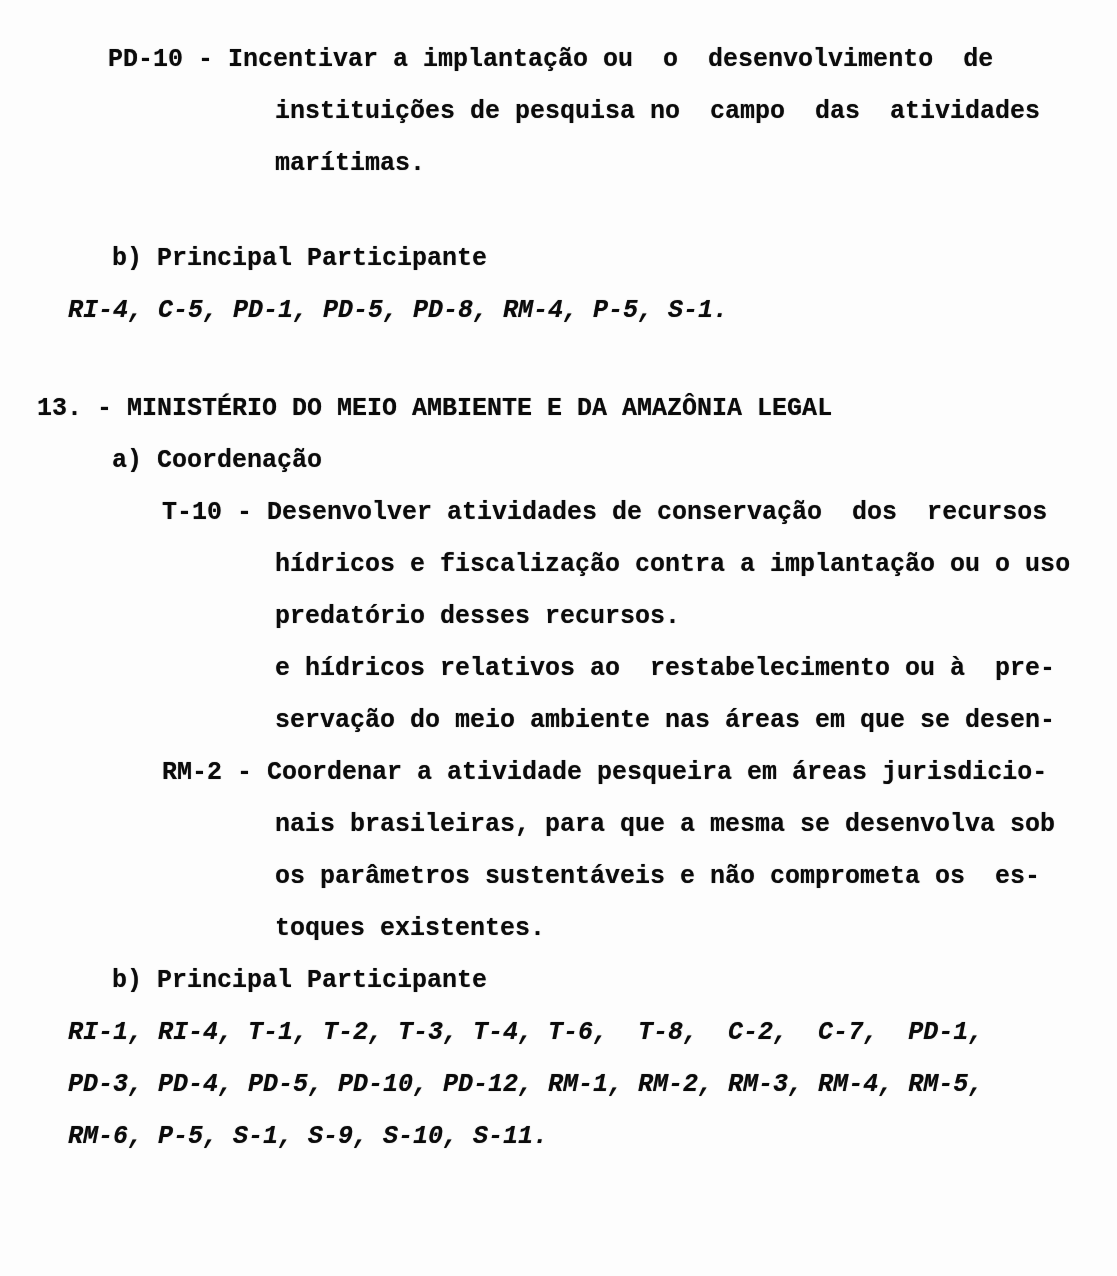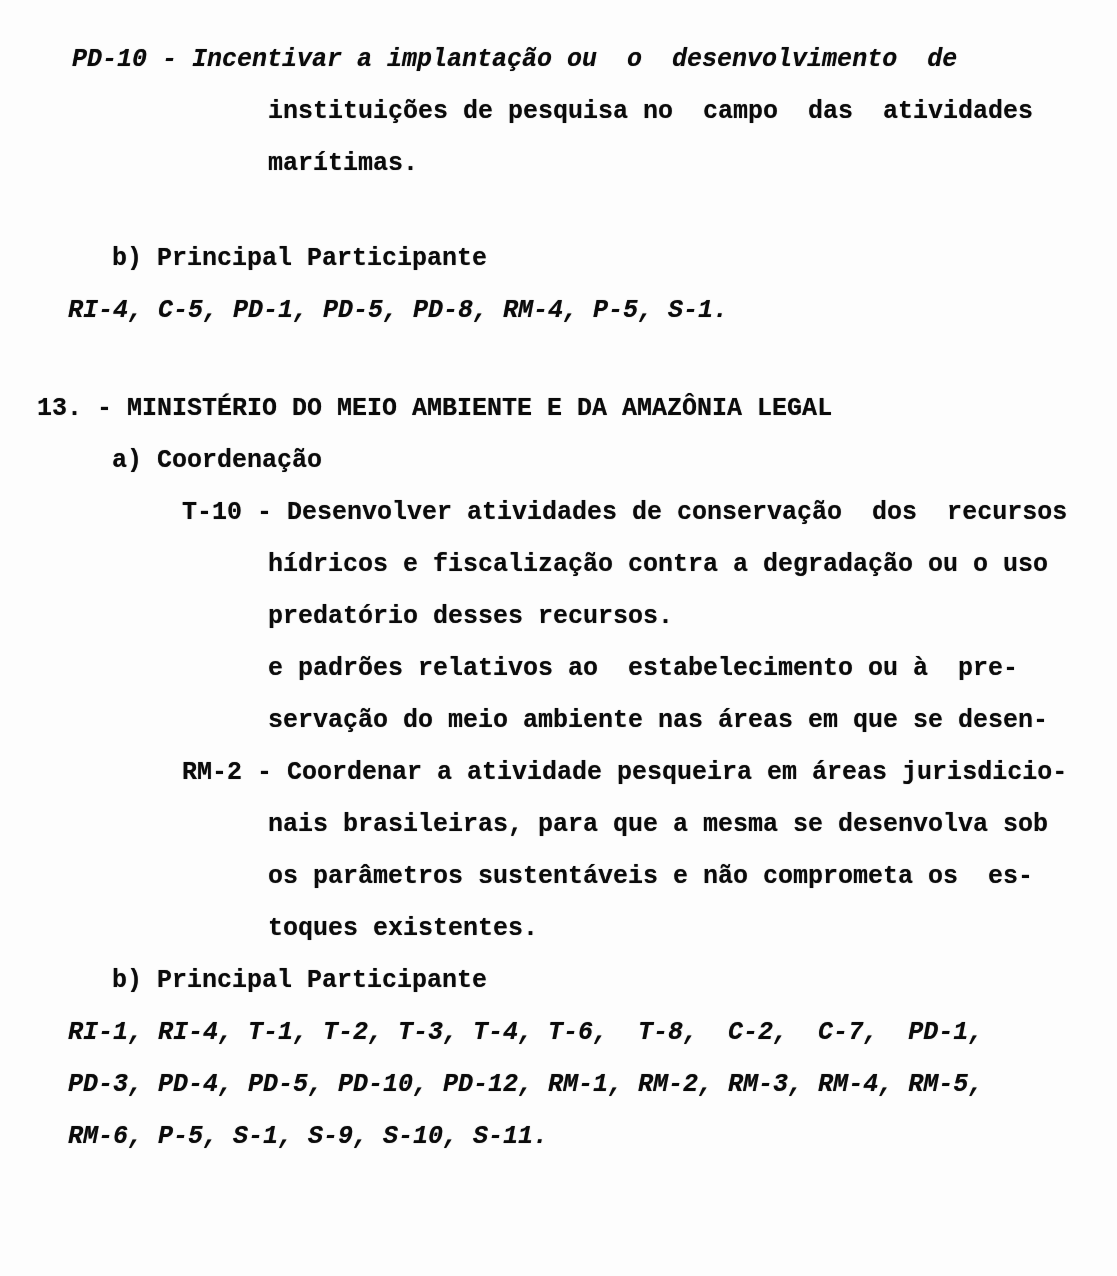--- a/index.html
+++ b/index.html
@@ -22,24 +22,24 @@
     color: #0b0b0b;
     text-shadow: 0 0 1px rgba(0,0,0,0.55);
   }
   .ln {
     white-space: pre;
     height: 52px;
   }
   
   .ind-heading { padding-left: 20px;  }  
   .ind-ab      { padding-left: 112px; }  
-  .ind-code5   { padding-left: 72px; font-style: italic; }  
-  .ind-code4   { padding-left: 162px; margin-left: 20px; }  
+  .ind-code5   { padding-left: 108px; }  
+  .ind-code4   { padding-left: 162px; }  
   .ind-list    { padding-left: 68px; font-style: italic; }  
-  .ind-desc    { padding-left: 268px; }  
+  .ind-desc    { padding-left: 268px; margin-left: 7px; }  
   
   .gap-sm { margin-top: 43px; }
   .gap-md { margin-top: 46px; margin-left: 17px; }
 </style>
 </head>
 <body>
 
 <div class="page">
 
   <div class="ln ind-code5">PD-10 - Incentivar a implantação ou  o  desenvolvimento  de</div>
@@ -47,24 +47,24 @@
   <div class="ln ind-desc">marítimas.</div>
 
   <div class="ln ind-ab gap-sm">b) Principal Participante</div>
   <div class="ln ind-list">RI-4, C-5, PD-1, PD-5, PD-8, RM-4, P-5, S-1.</div>
 
   <div class="ln ind-heading gap-md">13. - MINISTÉRIO DO MEIO AMBIENTE E DA AMAZÔNIA LEGAL</div>
 
   <div class="ln ind-ab">a) Coordenação</div>
 
   <div class="ln ind-code4">T-10 - Desenvolver atividades de conservação  dos  recursos</div>
-  <div class="ln ind-desc">hídricos e fiscalização contra a degradação ou o uso</div>
+  <div class="ln ind-desc">hídricos e fiscalização contra a implantação ou o uso</div>
   <div class="ln ind-desc">predatório desses recursos.</div>
 
-  <div class="ln ind-desc">e padrões relativos ao  estabelecimento ou à  pre-</div>
+  <div class="ln ind-desc">e hídricos relativos ao  restabelecimento ou à  pre-</div>
   <div class="ln ind-desc">servação do meio ambiente nas áreas em que se desen-</div>
 
   <div class="ln ind-code4">RM-2 - Coordenar a atividade pesqueira em áreas jurisdicio-</div>
   <div class="ln ind-desc">nais brasileiras, para que a mesma se desenvolva sob</div>
   <div class="ln ind-desc">os parâmetros sustentáveis e não comprometa os  es-</div>
   <div class="ln ind-desc">toques existentes.</div>
 
   <div class="ln ind-ab">b) Principal Participante</div>
   <div class="ln ind-list">RI-1, RI-4, T-1, T-2, T-3, T-4, T-6,  T-8,  C-2,  C-7,  PD-1,</div>
   <div class="ln ind-list">PD-3, PD-4, PD-5, PD-10, PD-12, RM-1, RM-2, RM-3, RM-4, RM-5,</div>

